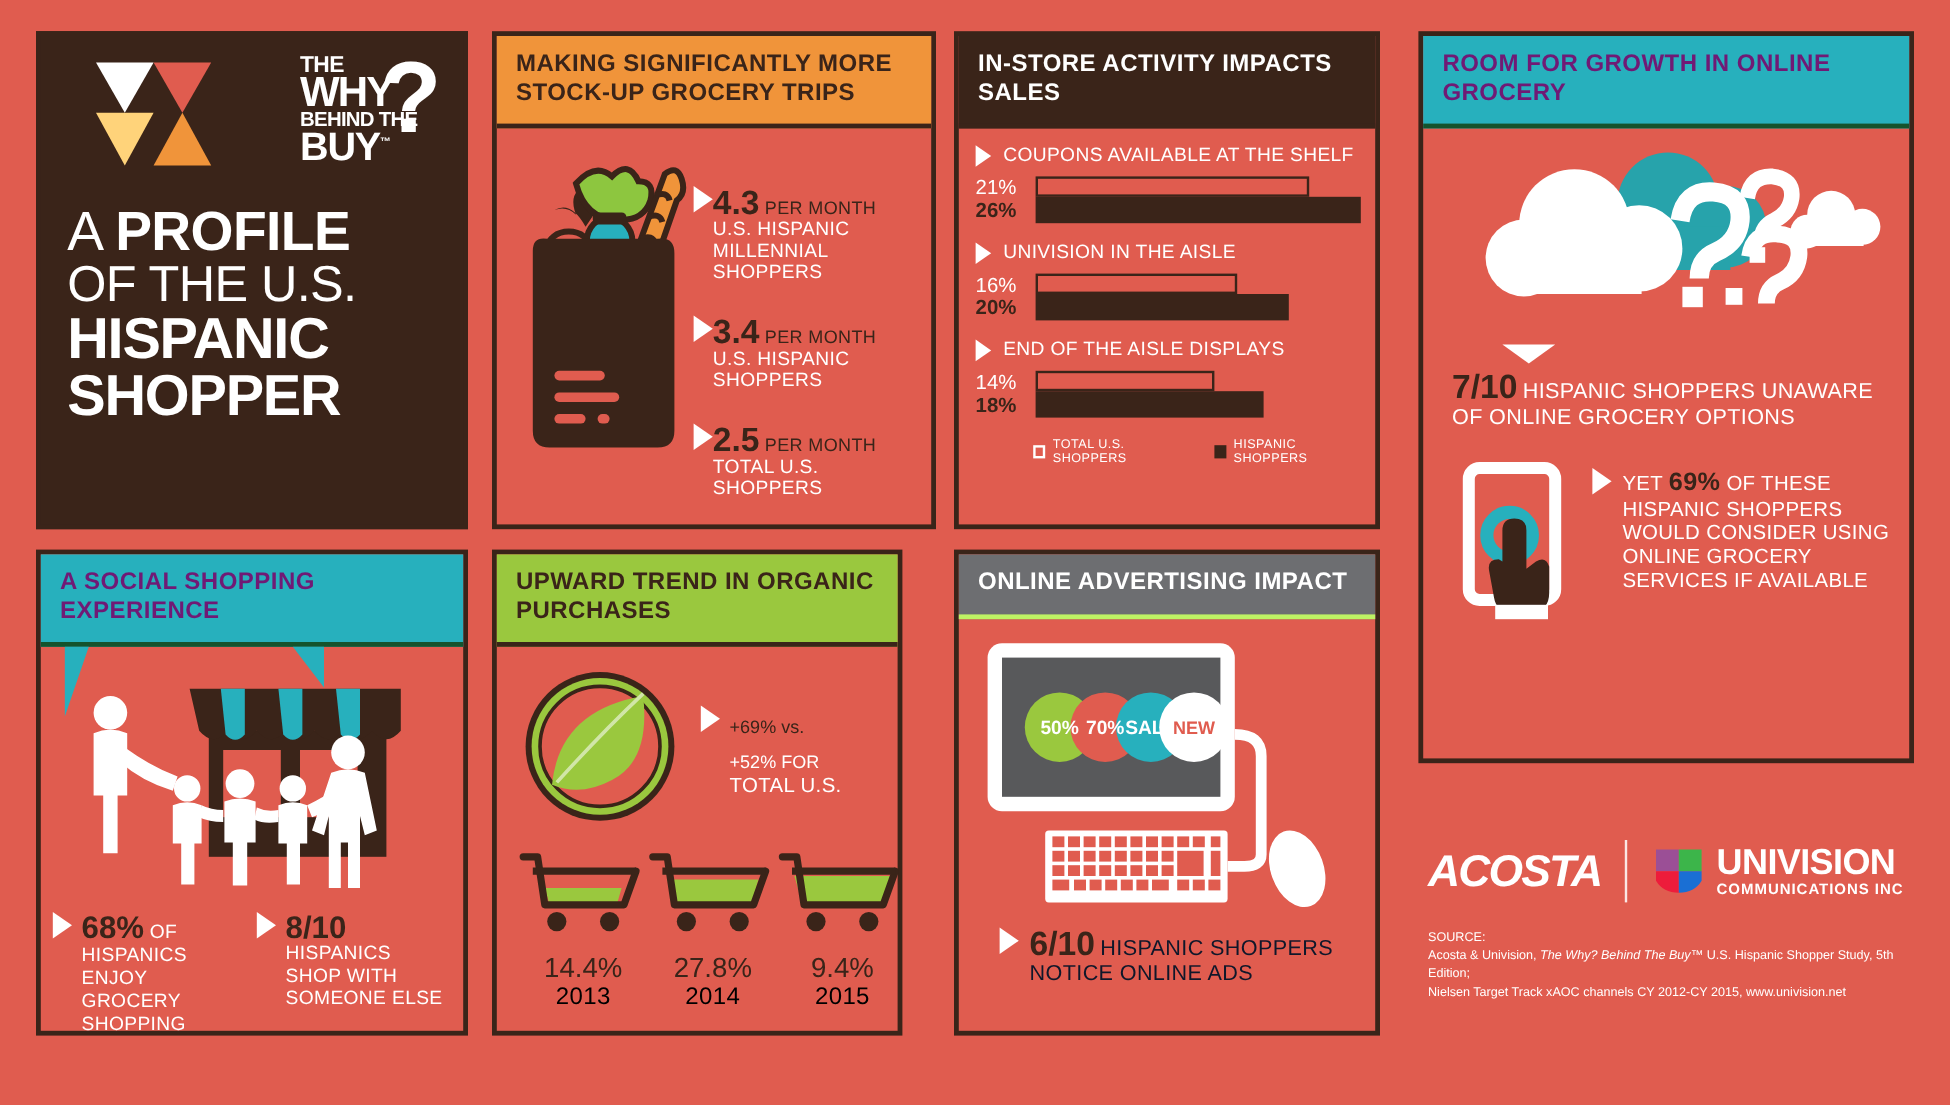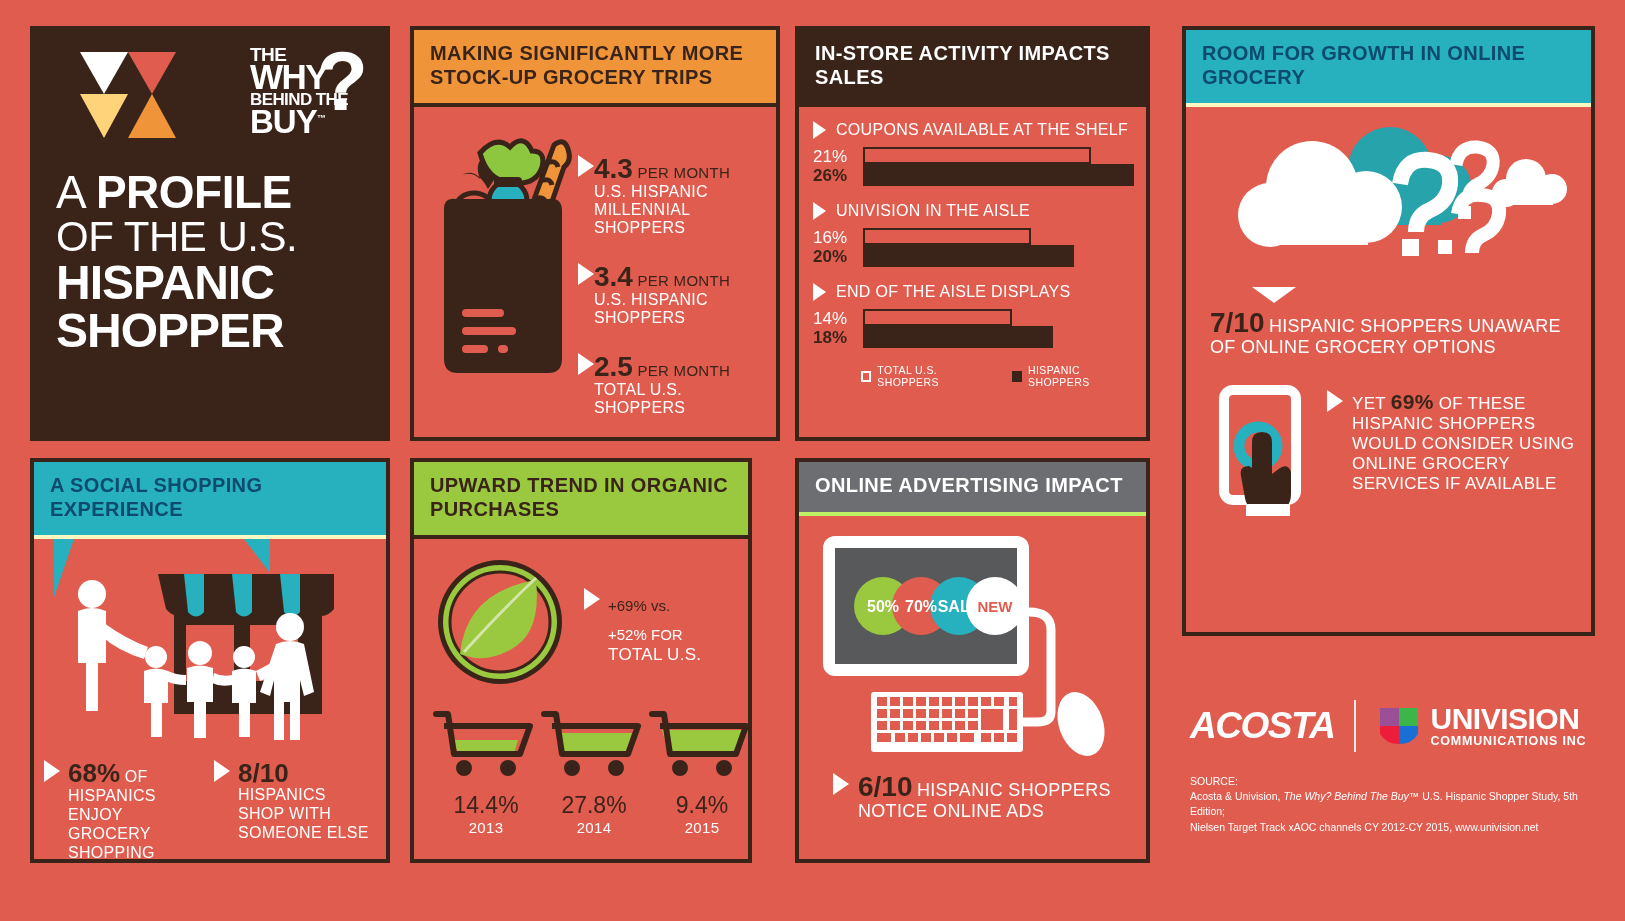--- a/index.html
+++ b/index.html
@@ -13,21 +13,21 @@
 
   
   .panel { position: absolute; border: 4px solid #3a2419; background: #e05c4f; }
   .panel-head {
     padding: 12px 16px 14px 16px;
     font-size: 20px; font-weight: bold; letter-spacing: .4px;
     line-height: 1.18; text-transform: uppercase;
   }
   .head-orange { background: #f0943a; color: #3a2419; border-bottom: 4px solid #3a2419; }
   .head-dark   { background: #3a2419; color: #ffffff; border-bottom: 4px solid #3a2419; }
-  .head-teal   { background: #27b0bd; color: #0c4a6e; border-bottom: 4px solid #fef9c3; }
+  .head-teal   { background: #27b0bd; color: #701a75; border-bottom: 4px solid #14532d; }
   .head-green  { background: #9ac council; }
   .head-green  { background: #9ac83e; color: #3a2419; border-bottom: 4px solid #3a2419; }
   .head-gray   { background: #6d6e71; color: #ffffff; border-bottom: 4px solid #bef264; }
 
   
   #hero { left: 30px; top: 26px; width: 360px; height: 415px; background: #3a2419; border: 4px solid #3a2419; }
   .hero-logo-row { position: relative; height: 120px; }
   .hero-title { position: absolute; left: 22px; top: 140px; right: 12px; color: #fff; }
   .ht1 { font-size: 46px; line-height: .98; letter-spacing: -.5px; }
   .ht1 b { font-weight: bold; }
@@ -120,29 +120,29 @@
   .leafwrap { width: 150px; position: relative; height: 140px; }
   .org-stat { display: flex; gap: 8px; padding-top: 10px; }
   .os-1 { font-size: 27px; font-weight: bold; color: #3a2419; line-height: 1.05; }
   .os-1 span { font-size: 15px; font-weight: normal; }
   .os-2 { font-size: 27px; color: #fff; line-height: 1.05; }
   .os-2 span { font-size: 15px; }
   .os-3 { font-size: 17px; color: #fff; letter-spacing: .3px; }
   .carts { display: flex; justify-content: space-between; padding: 10px 4px 0 4px; }
   .cart-col { width: 108px; text-align: center; }
   .cart-pct { font-size: 23px; font-weight: normal; color: #3a2419; margin-top: 6px; }
-  .cart-yr { font-size: 15px; color: #ffffff; letter-spacing: .3px; }
+  .cart-yr { font-size: 20px; color: #000000; letter-spacing: .3px; }
 
   
   #p-ads { left: 795px; top: 458px; width: 355px; height: 405px; }
   .ads-body { padding: 12px 14px; }
   .computer { position: relative; height: 245px; }
   .ads-stat { display: flex; gap: 9px; padding-left: 20px; }
   .as-num { font-size: 28px; font-weight: bold; color: #3a2419; line-height: 1; }
-  .as-t { font-size: 18px; color: #ffffff; line-height: 1.14; letter-spacing: .3px; }
+  .as-t { font-size: 18px; color: #0f172a; line-height: 1.14; letter-spacing: .3px; }
 
   
   #footer { position: absolute; left: 1182px; top: 700px; width: 420px; height: 180px; }
   .logo-row { display: flex; align-items: center; gap: 20px; padding-left: 8px; }
   .acosta { font-size: 37px; font-weight: bold; font-style: italic; color: #fff; letter-spacing: -1.5px; }
   .divider-v { width: 2px; height: 52px; background: #fff; opacity: .85; }
   .univision { display: flex; align-items: center; gap: 8px; }
   .uni-mark { width: 46px; height: 44px; position: relative; }
   .uni-txt .u1 { font-size: 30px; font-weight: bold; color: #fff; letter-spacing: -.5px; line-height: 1; }
   .uni-txt .u2 { font-size: 12.5px; font-weight: bold; color: #fff; letter-spacing: .8px; line-height: 1.2; }

